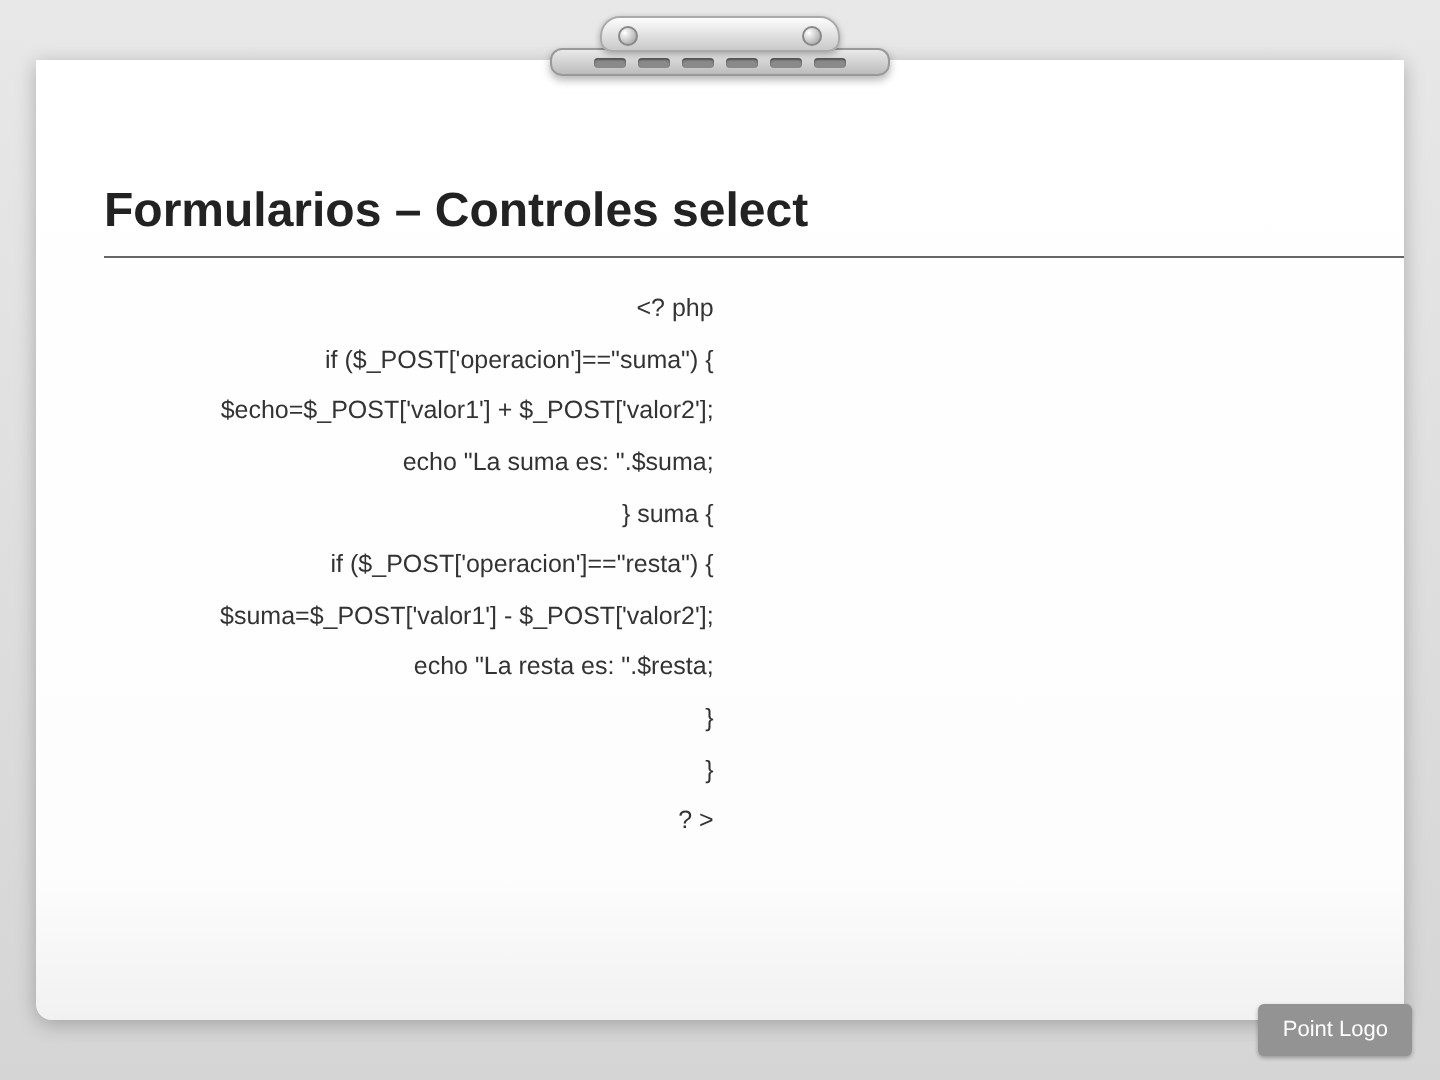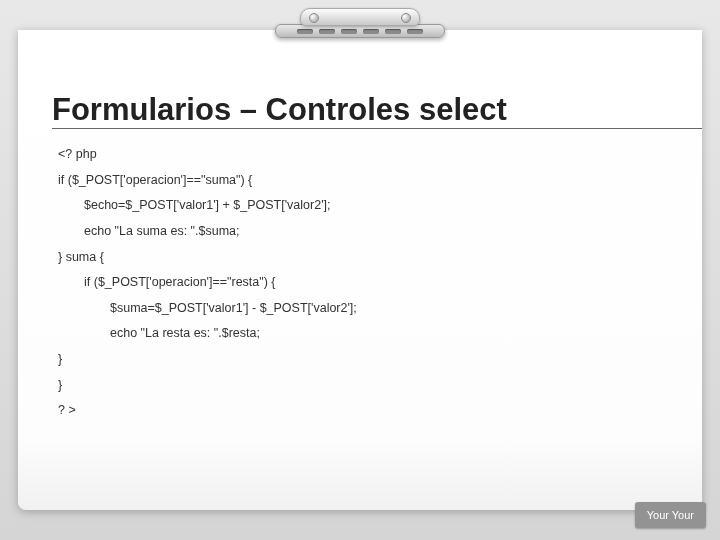--- a/index.html
+++ b/index.html
@@ -67,21 +67,21 @@
   .clip-bottom span {
     width: 16px; height: 5px;
     background: #8a8a8a;
     border-radius: 2px;
     box-shadow: inset 0 1px 1px rgba(0,0,0,0.4);
   }
   .title {
     position: absolute;
     top: 62px;
     left: 34px;
-    font-size: 31px;
+    font-size: 24px;
     font-weight: bold;
     color: #222;
   }
   .divider {
     position: absolute;
     top: 98px;
     left: 34px;
     width: 650px;
     height: 0;
     border-top: 1px solid #666;
@@ -90,21 +90,21 @@
     position: absolute;
     top: 112px;
     left: 40px;
     font-size: 12.5px;
     color: #333;
     line-height: 2.05;
     font-family: Arial, Helvetica, sans-serif;
   }
   .code .i1 { padding-left: 26px; display: block; }
   .code .i2 { padding-left: 52px; display: block; }
-  .code span { display: block; }
+  .code span { display: block; text-align: right; }
   .footer {
     position: absolute;
     bottom: 12px;
     right: 14px;
     display: flex;
     align-items: center;
     gap: 14px;
   }
   .logo-badge {
     background: #939393;
@@ -151,14 +151,14 @@
     <span class="i1">if ($_POST['operacion']=="resta") {</span>
     <span class="i2">$suma=$_POST['valor1'] - $_POST['valor2'];</span>
     <span class="i2">echo "La resta es: ".$resta;</span>
     <span>}</span>
     <span>}</span>
     <span>? &gt;</span>
   </div>
 </div>
 
 <div class="footer">
-  <div class="logo-badge">Your Your</div>
+  <div class="logo-badge">Point Logo</div>
 </div>
 
 </body></html>

